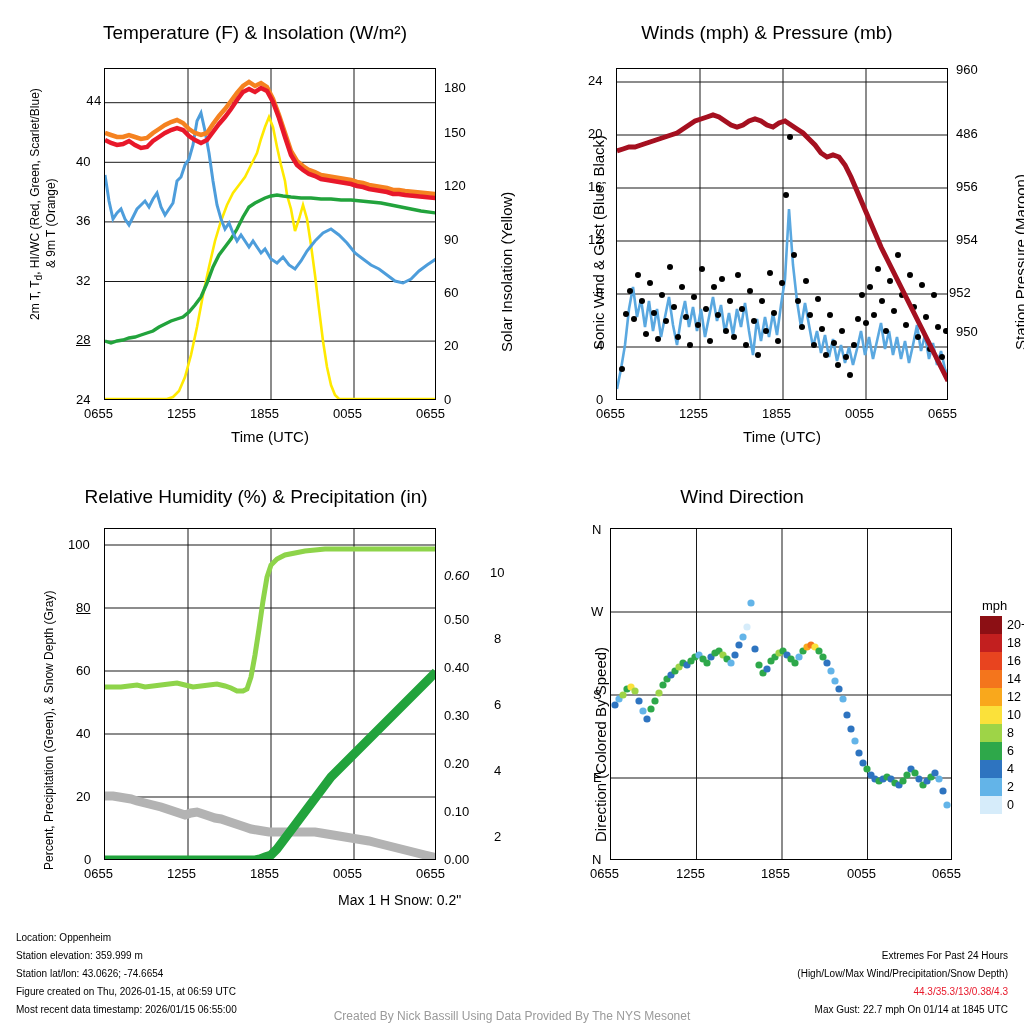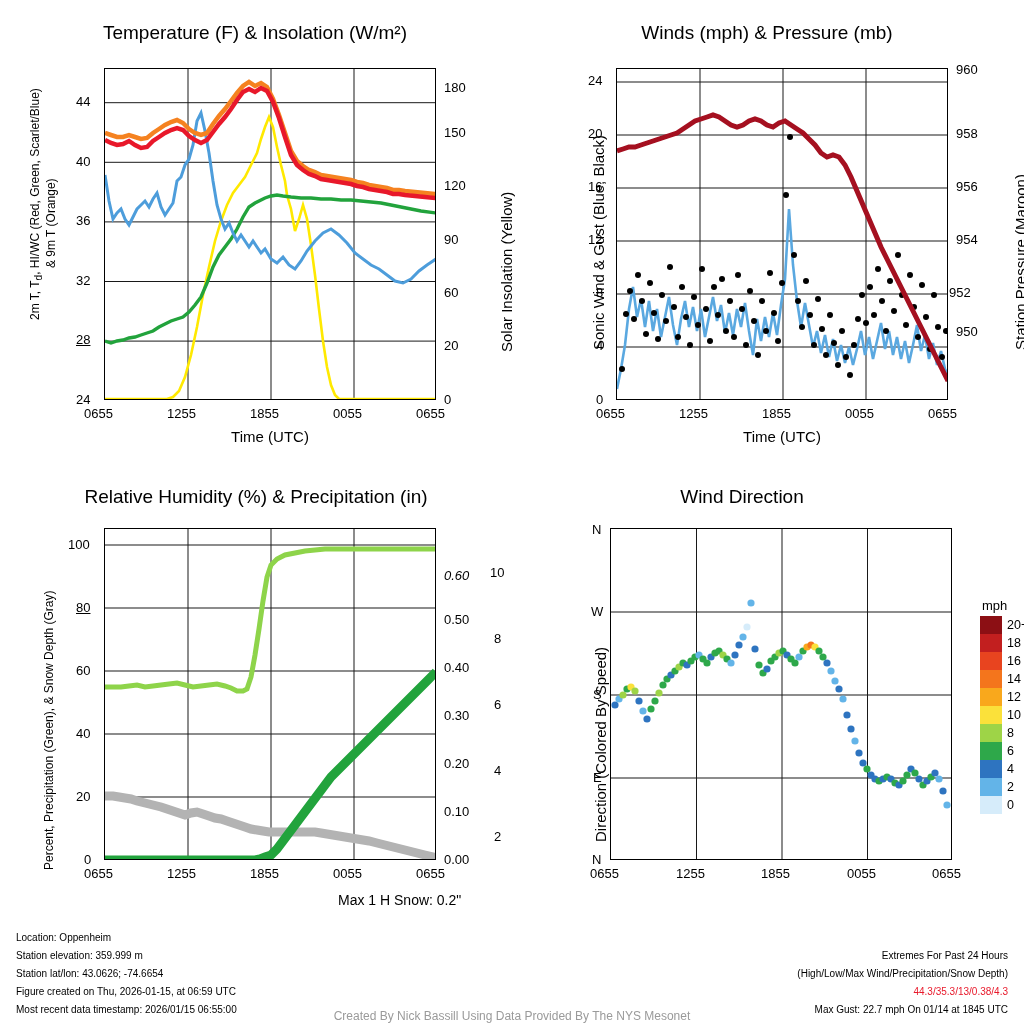--- a/index.html
+++ b/index.html
@@ -53,21 +53,21 @@
 
       <polyline fill="none" stroke="#e8182a" stroke-width="4.5" points="0,71 6,74 12,76 18,75 24,72 30,76 36,79 42,78 48,72 54,68 60,64 66,61 72,59 78,61 84,67 90,71 96,74 102,71 108,63 114,55 120,48 126,40 132,31 138,23 144,20 150,23 156,19 162,22 168,33 174,49 180,68 186,86 192,96 198,101 204,105 210,107 216,110 222,111 228,112 234,113 240,114 246,115 252,117 258,118 264,120 270,121 276,122 282,123 288,125 294,125 300,126 310,127 320,128 331,129"></polyline>
     </svg>
   </div>
 
   <div class="tlabel" style="left:76px;top:392px;">24</div>
   <div class="tlabel" style="left:76px;top:332px;text-decoration:underline;">28</div>
   <div class="tlabel" style="left:76px;top:273px;">32</div>
   <div class="tlabel" style="left:76px;top:213px;">36</div>
   <div class="tlabel" style="left:76px;top:154px;">40</div>
-  <div class="tlabel" style="left:76px;top:94px;">44</div>
+  <div class="tlabel" style="left:86px;top:94px;font-family:Liberation Mono, monospace;">44</div>
 
   <div class="tlabel" style="left:444px;top:392px;">0</div>
   <div class="tlabel" style="left:444px;top:338px;">20</div>
   <div class="tlabel" style="left:444px;top:285px;">60</div>
   <div class="tlabel" style="left:444px;top:232px;">90</div>
   <div class="tlabel" style="left:444px;top:178px;">120</div>
   <div class="tlabel" style="left:444px;top:125px;">150</div>
   <div class="tlabel" style="left:444px;top:80px;">180</div>
 
   <div class="tlabel" style="left:84px;top:406px;">0655</div>
@@ -193,21 +193,21 @@
   <div class="tlabel" style="left:84px;top:285px;">8</div>
   <div class="tlabel" style="left:76px;top:232px;">12</div>
   <div class="tlabel" style="left:76px;top:179px;">16</div>
   <div class="tlabel" style="left:76px;top:126px;">20</div>
   <div class="tlabel" style="left:76px;top:73px;">24</div>
 
   <div class="tlabel" style="left:444px;top:324px;">950</div>
   <div class="tlabel" style="left:437px;top:285px;">952</div>
   <div class="tlabel" style="left:444px;top:232px;">954</div>
   <div class="tlabel" style="left:444px;top:179px;">956</div>
-  <div class="tlabel" style="left:444px;top:126px;">958</div>
+  <div class="tlabel" style="left:444px;top:126px;">486</div>
   <div class="tlabel" style="left:444px;top:62px;">960</div>
 
   <div class="tlabel" style="left:84px;top:406px;">0655</div>
   <div class="tlabel" style="left:167px;top:406px;">1255</div>
   <div class="tlabel" style="left:250px;top:406px;">1855</div>
   <div class="tlabel" style="left:333px;top:406px;">0055</div>
   <div class="tlabel" style="left:416px;top:406px;">0655</div>
   <div class="axis-label" style="position:absolute;left:104px;top:428px;width:332px;text-align:center;">Time (UTC)</div>
 </div>
 

